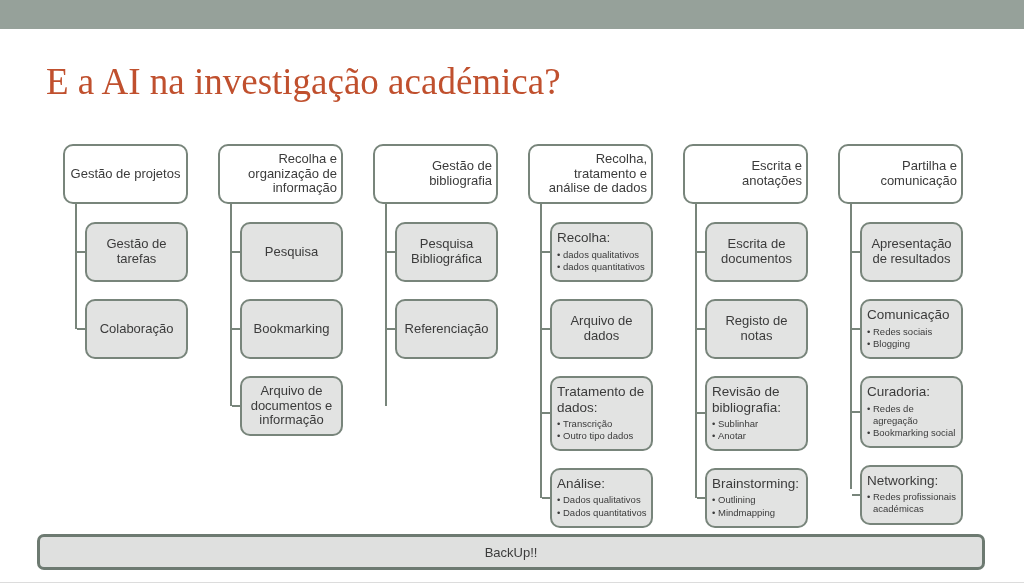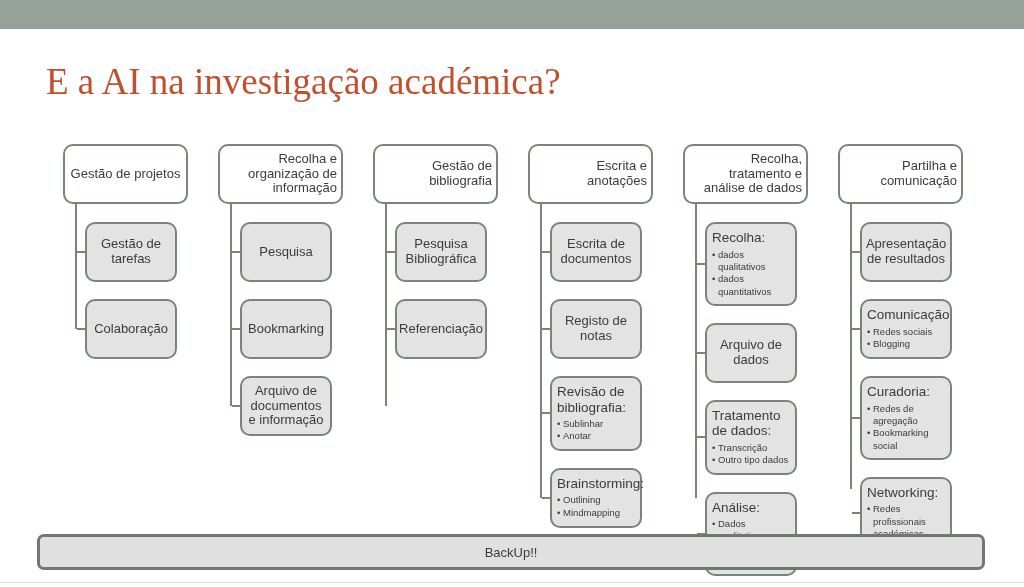--- a/index.html
+++ b/index.html
@@ -21,21 +21,21 @@
     background:#ffffff; border:2px solid var(--line,#78857b); border-radius:10px;
     display:flex; align-items:center; justify-content:center; text-align:right;
     font-size:13px; line-height:1.15; padding:2px 4px;
   }
   .children {
     position:relative; margin-left:22px; margin-top:18px;
     display:flex; flex-direction:column; gap:17px;
   }
   .vline { position:absolute; left:-10px; top:-18px; width:2px; background:var(--line,#78857b); }
   .child-node {
-    box-sizing:border-box; position:relative; width:92px; min-height:60px;
+    box-sizing:border-box; position:relative; width:103px; min-height:60px;
     background:var(--fill,#e2e3e2); border:2px solid var(--line,#78857b); border-radius:10px;
     display:flex; flex-direction:column; align-items:center; justify-content:center;
     text-align:center; font-size:13px; line-height:1.15; padding:4px 5px;
   }
   .child-node::before {
     content:""; position:absolute; left:-10px; top:50%; margin-top:-1px;
     width:10px; height:2px; background:var(--line,#78857b);
   }
   .child-node.has-bullets {
     align-items:flex-start; justify-content:flex-start; text-align:left;
@@ -117,20 +117,58 @@
 
   <div class="child-node">
     <div class="child-label">Referenciação</div>
 
   </div>
 </div>
   </div>
 
   <div class="col">
     <div class="root-node">
+      <span class="root-label">Recolha, tratamento e análise de dados</span>
+    </div>
+    <div class="children">
+      <div class="vline" style="height: 294px;"></div>
+
+  <div class="child-node has-bullets">
+    <div class="child-label">Recolha:</div>
+    <ul class="bullets">
+              <li>dados qualitativos</li>
+              <li>dados quantitativos</li>
+            </ul>
+  </div>
+
+  <div class="child-node">
+    <div class="child-label">Arquivo de dados</div>
+
+  </div>
+
+  <div class="child-node has-bullets">
+    <div class="child-label">Tratamento de dados:</div>
+    <ul class="bullets">
+              <li>Transcrição</li>
+              <li>Outro tipo dados</li>
+            </ul>
+  </div>
+
+  <div class="child-node has-bullets">
+    <div class="child-label">Análise:</div>
+    <ul class="bullets">
+              <li>Dados qualitativos</li>
+              <li>Dados quantitativos</li>
+            </ul>
+  </div>
+</div>
+  </div>
+
+  <div class="col">
+    <div class="root-node">
       <span class="root-label">Escrita e anotações</span>
     </div>
     <div class="children">
       <div class="vline" style="height: 294px;"></div>
 
   <div class="child-node">
     <div class="child-label">Escrita de documentos</div>
 
   </div>
 
@@ -152,58 +190,20 @@
     <ul class="bullets">
               <li>Outlining</li>
               <li>Mindmapping</li>
             </ul>
   </div>
 </div>
   </div>
 
   <div class="col">
     <div class="root-node">
-      <span class="root-label">Recolha, tratamento e análise de dados</span>
-    </div>
-    <div class="children">
-      <div class="vline" style="height: 294px;"></div>
-
-  <div class="child-node has-bullets">
-    <div class="child-label">Recolha:</div>
-    <ul class="bullets">
-              <li>dados qualitativos</li>
-              <li>dados quantitativos</li>
-            </ul>
-  </div>
-
-  <div class="child-node">
-    <div class="child-label">Arquivo de dados</div>
-
-  </div>
-
-  <div class="child-node has-bullets">
-    <div class="child-label">Tratamento de dados:</div>
-    <ul class="bullets">
-              <li>Transcrição</li>
-              <li>Outro tipo dados</li>
-            </ul>
-  </div>
-
-  <div class="child-node has-bullets">
-    <div class="child-label">Análise:</div>
-    <ul class="bullets">
-              <li>Dados qualitativos</li>
-              <li>Dados quantitativos</li>
-            </ul>
-  </div>
-</div>
-  </div>
-
-  <div class="col">
-    <div class="root-node">
       <span class="root-label">Partilha e comunicação</span>
     </div>
     <div class="children">
       <div class="vline" style="height: 285px;"></div>
 
   <div class="child-node">
     <div class="child-label">Apresentação de resultados</div>
 
   </div>
 

